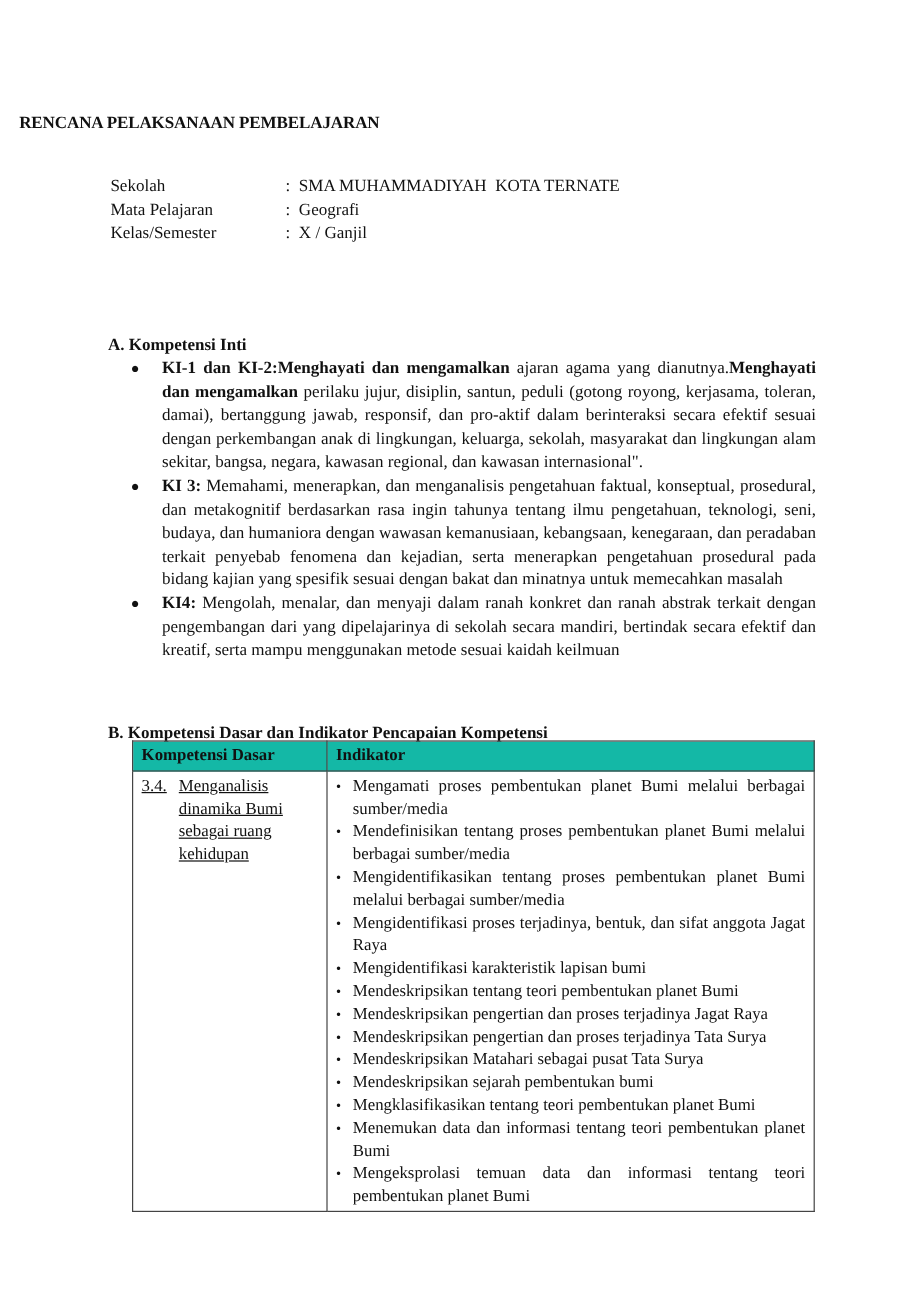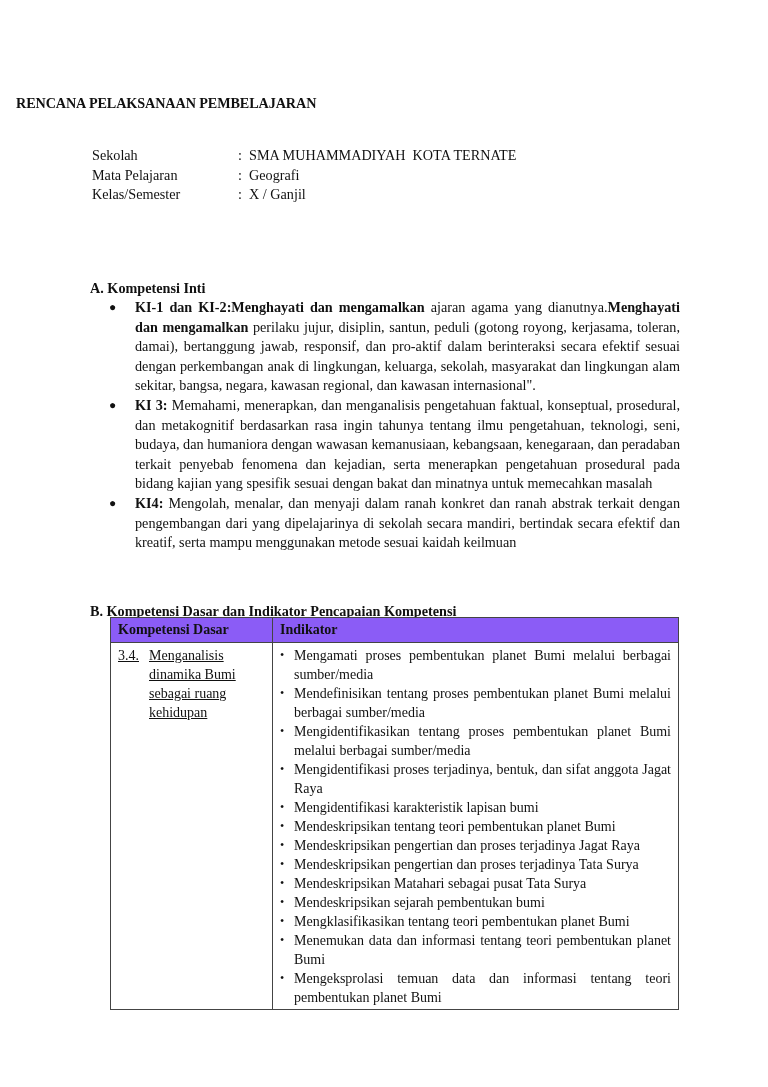--- a/index.html
+++ b/index.html
@@ -26,21 +26,21 @@
   .ki-bullet { position: absolute; left: 19px; top: 0; font-size: 12px; }
   .ki-item b { font-weight: bold; }
 
   .sec-b { position: absolute; top: 568px; left: 90px; width: 600px; margin-top: 34px; }
   table.kd {
     position: absolute; top: 15px; left: 20px;
     border-collapse: collapse; width: 569px;
     font-size: 14px;
   }
   table.kd th {
-    background: #8b5cf6; text-align: left; font-weight: bold;
+    background: #14b8a6; text-align: left; font-weight: bold;
     border: 1px solid #444; padding: 2px 7px; height: 20px;
   }
   table.kd td {
     border: 1px solid #444; vertical-align: top; padding: 3px 7px 2px 7px;
   }
   .kd-col1 { width: 147px; }
   .kd-text { display: flex; line-height: 19px; text-decoration: underline; }
   .kd-num { width: 31px; flex-shrink: 0; }
   .ind-list { list-style: none; margin: 0; padding: 0; }
   .ind-item { position: relative; padding-left: 14px; text-align: justify; line-height: 19px; }

